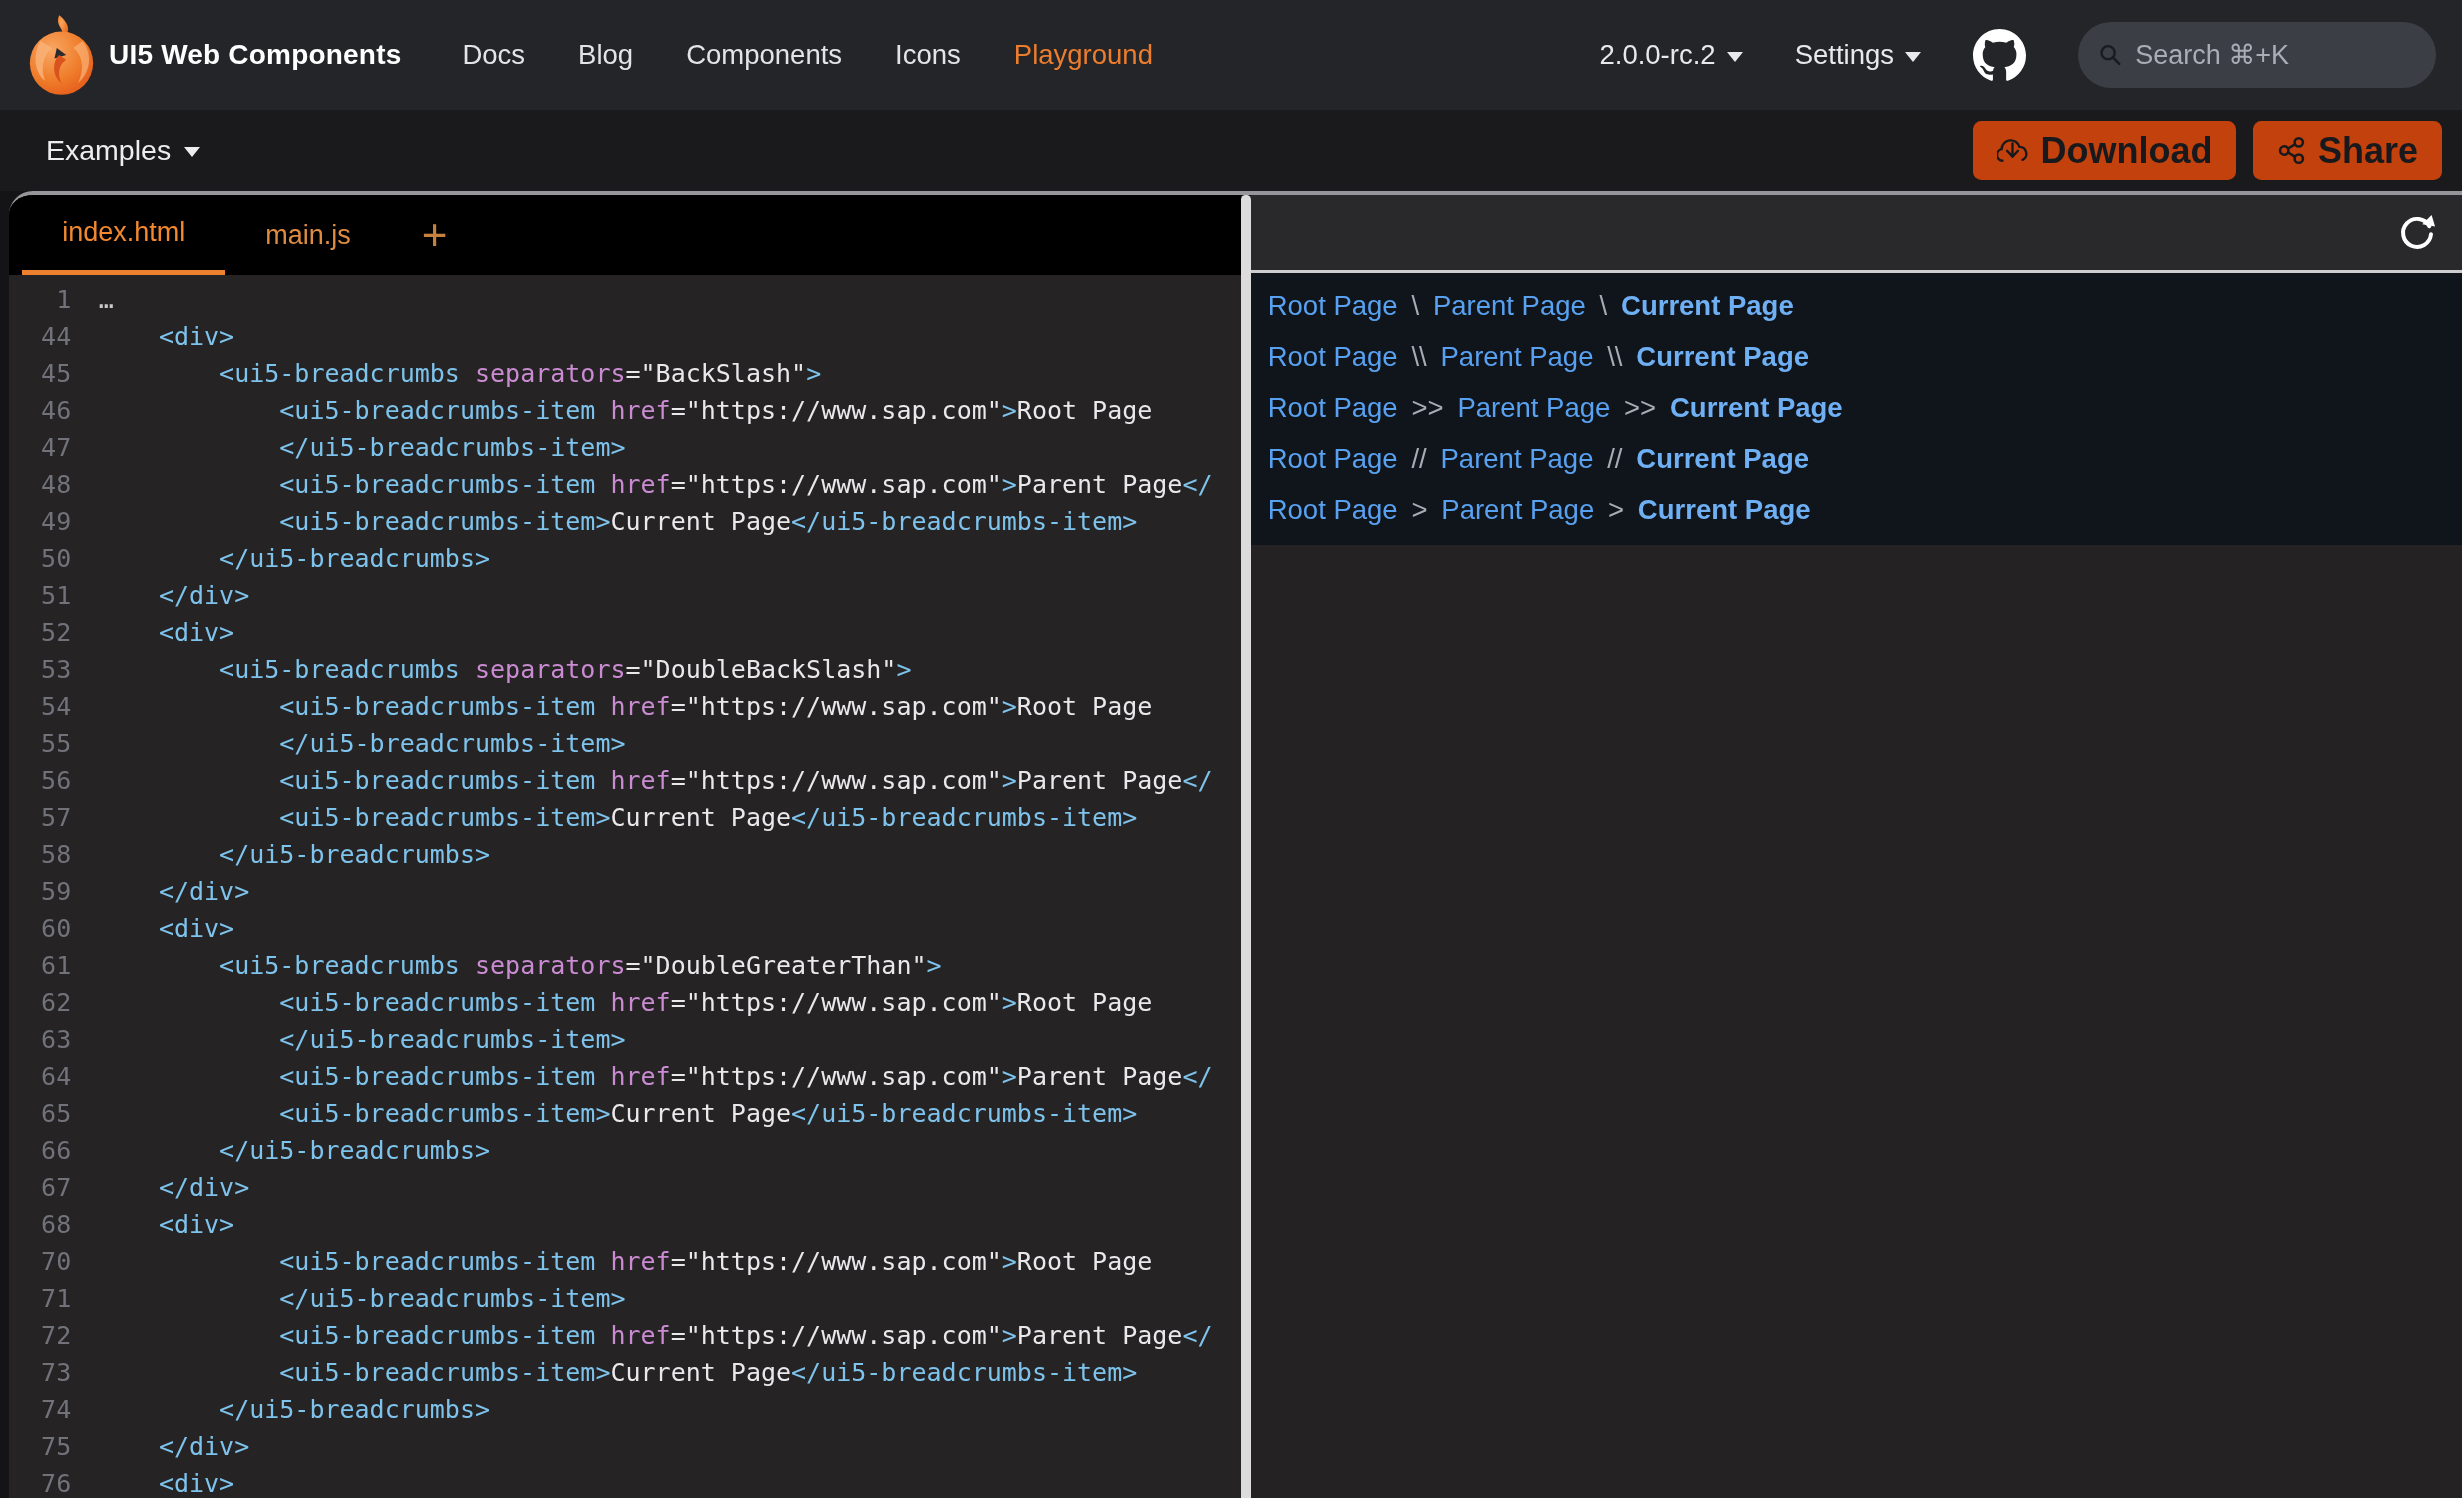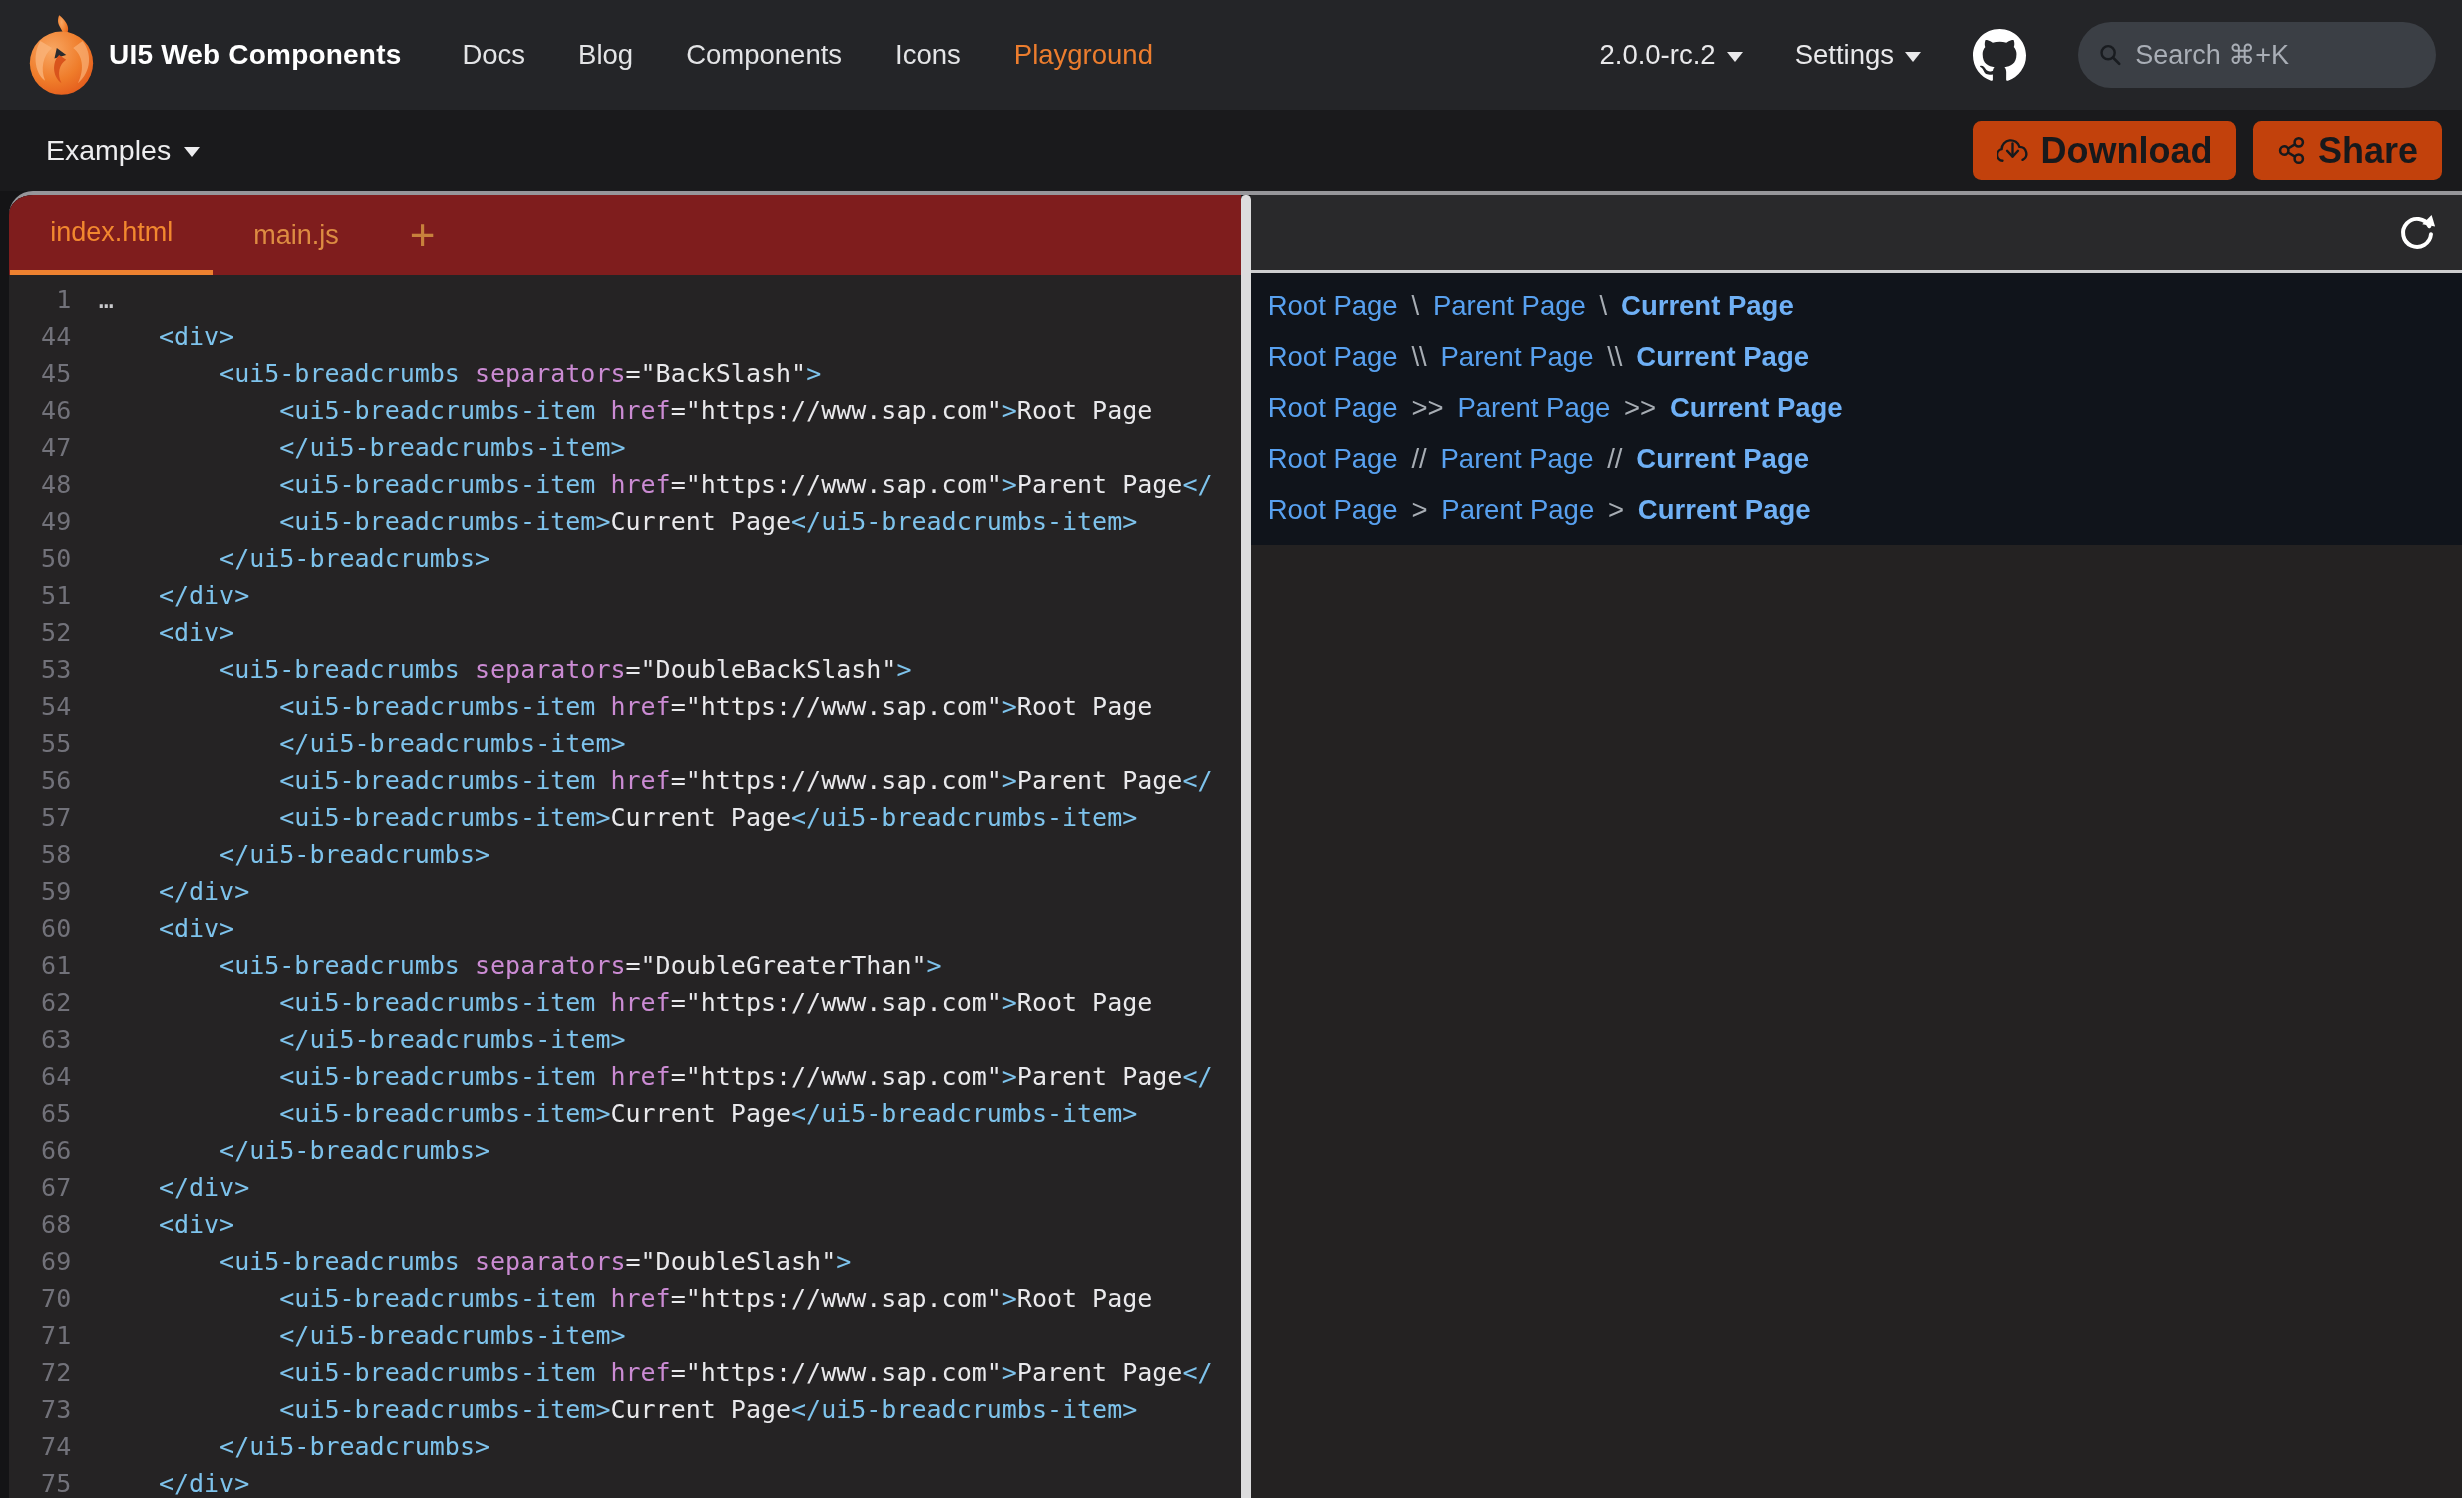--- a/index.html
+++ b/index.html
@@ -34,21 +34,21 @@
   .btn { height:59px; background:#c2410c; border:none; border-radius:8.3px; display:flex;
          align-items:center; gap:12px; padding:0 24px; font-size:36px; font-weight:bold;
          color:#17191c; cursor:pointer; font-family:"Liberation Sans", sans-serif; }
 
   
   .main-panel { position:absolute; left:9.2px; top:191px; width:2453px; height:1307px;
                 border-top:4.6px solid #96969a; border-top-left-radius:24px;
                 display:flex; overflow:hidden; }
 
   .editor { width:1232px; flex:0 0 auto; display:flex; flex-direction:column; background:#252324; }
-  .tabbar { height:80px; background:#7f1d1d; display:flex; align-items:stretch; padding-left:1px; flex:0 0 auto; }
+  .tabbar { height:80px; background:#000000; display:flex; align-items:stretch; padding-left:13px; flex:0 0 auto; }
   .tab { display:flex; align-items:center; padding:0 40px; font-size:27px; cursor:pointer; }
   .tab.active { color:#f2882f; border-bottom:5.5px solid #ee8130; }
   .tab.inactive { color:#dd8c42; }
   .add-tab { display:flex; align-items:center; margin-left:31px; color:#c8813c; font-size:44px;
              font-weight:300; cursor:pointer; }
   .code { flex:1; padding-top:5.5px; font-family:"DejaVu Sans Mono", monospace; font-size:25px;
           line-height:37px; overflow:hidden; }
   .line { display:flex; white-space:pre; }
   .ln { width:62px; flex:0 0 auto; text-align:right; color:#72727a; }
   .lc { padding-left:27.5px; }
@@ -177,21 +177,20 @@
         <div class="line"><span class="ln">59</span><span class="lc"><span class="tok-tag">    &lt;/div&gt;</span></span></div>
         <div class="line"><span class="ln">60</span><span class="lc"><span class="tok-tag">    &lt;div&gt;</span></span></div>
         <div class="line"><span class="ln">61</span><span class="lc"><span class="tok-tag">        &lt;ui5-breadcrumbs </span><span class="tok-attr">separators</span><span class="tok-str">="DoubleGreaterThan"</span><span class="tok-tag">&gt;</span></span></div>
         <div class="line"><span class="ln">62</span><span class="lc"><span class="tok-tag">            &lt;ui5-breadcrumbs-item </span><span class="tok-attr">href</span><span class="tok-str">="https://www.sap.com"</span><span class="tok-tag">&gt;</span><span class="tok-txt">Root Page</span></span></div>
         <div class="line"><span class="ln">63</span><span class="lc"><span class="tok-tag">            &lt;/ui5-breadcrumbs-item&gt;</span></span></div>
         <div class="line"><span class="ln">64</span><span class="lc"><span class="tok-tag">            &lt;ui5-breadcrumbs-item </span><span class="tok-attr">href</span><span class="tok-str">="https://www.sap.com"</span><span class="tok-tag">&gt;</span><span class="tok-txt">Parent Page</span><span class="tok-tag">&lt;/</span></span></div>
         <div class="line"><span class="ln">65</span><span class="lc"><span class="tok-tag">            &lt;ui5-breadcrumbs-item&gt;</span><span class="tok-txt">Current Page</span><span class="tok-tag">&lt;/ui5-breadcrumbs-item&gt;</span></span></div>
         <div class="line"><span class="ln">66</span><span class="lc"><span class="tok-tag">        &lt;/ui5-breadcrumbs&gt;</span></span></div>
         <div class="line"><span class="ln">67</span><span class="lc"><span class="tok-tag">    &lt;/div&gt;</span></span></div>
         <div class="line"><span class="ln">68</span><span class="lc"><span class="tok-tag">    &lt;div&gt;</span></span></div>
-        <div class="line"><span class="ln">69</span><span class="lc"><span class="tok-tag">        &lt;ui5-breadcrumbs </span><span class="tok-attr">separators</span><span class="tok-str">="DoubleSlash"</span><span class="tok-tag">&gt;</span></span></div>
         <div class="line"><span class="ln">70</span><span class="lc"><span class="tok-tag">            &lt;ui5-breadcrumbs-item </span><span class="tok-attr">href</span><span class="tok-str">="https://www.sap.com"</span><span class="tok-tag">&gt;</span><span class="tok-txt">Root Page</span></span></div>
         <div class="line"><span class="ln">71</span><span class="lc"><span class="tok-tag">            &lt;/ui5-breadcrumbs-item&gt;</span></span></div>
         <div class="line"><span class="ln">72</span><span class="lc"><span class="tok-tag">            &lt;ui5-breadcrumbs-item </span><span class="tok-attr">href</span><span class="tok-str">="https://www.sap.com"</span><span class="tok-tag">&gt;</span><span class="tok-txt">Parent Page</span><span class="tok-tag">&lt;/</span></span></div>
         <div class="line"><span class="ln">73</span><span class="lc"><span class="tok-tag">            &lt;ui5-breadcrumbs-item&gt;</span><span class="tok-txt">Current Page</span><span class="tok-tag">&lt;/ui5-breadcrumbs-item&gt;</span></span></div>
         <div class="line"><span class="ln">74</span><span class="lc"><span class="tok-tag">        &lt;/ui5-breadcrumbs&gt;</span></span></div>
         <div class="line"><span class="ln">75</span><span class="lc"><span class="tok-tag">    &lt;/div&gt;</span></span></div>
         <div class="line"><span class="ln">76</span><span class="lc"><span class="tok-tag">    &lt;div&gt;</span></span></div>
       </div>
   </div>
 

